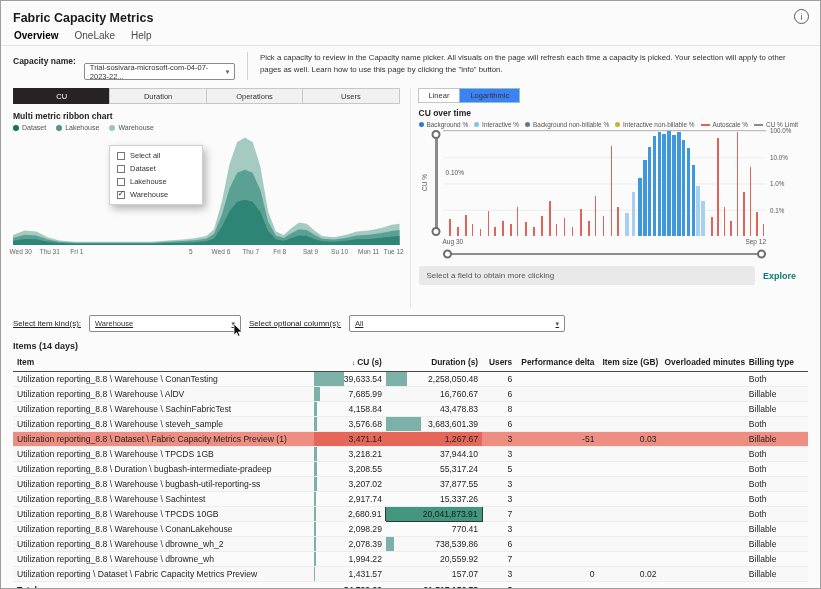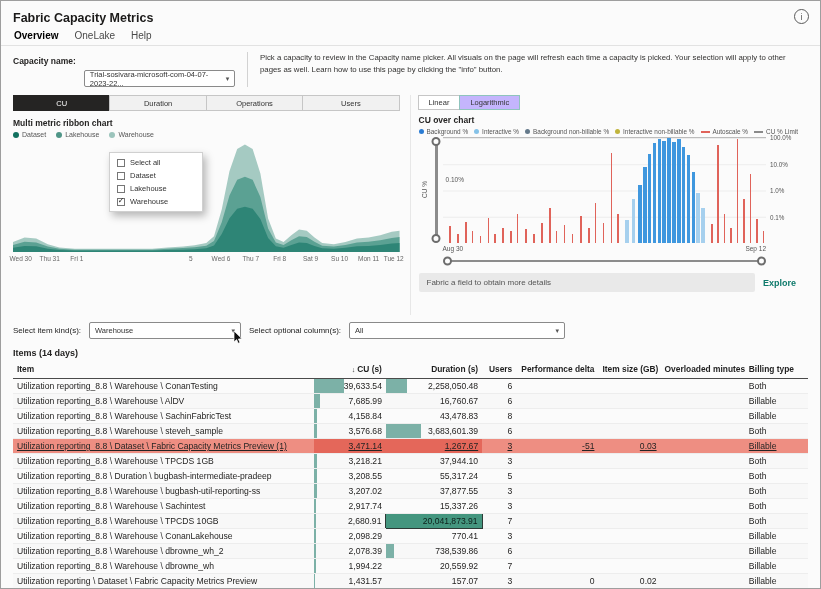--- a/index.html
+++ b/index.html
@@ -16,21 +16,21 @@
   .tabs { display: flex; gap: 16px; padding: 2px 13px 4px; border-bottom: 1px solid #e2e2e2; }
   .tab { font-size: 10px; color: #4a4a4a; cursor: pointer; text-align: right; }
   .tab.active { font-weight: bold; color: #000; }
 
   
   .capacity { display: flex; align-items: flex-start; padding: 6px 12px 4px; gap: 8px; }
   .cap-label { font-size: 8.5px; font-weight: bold; padding-top: 4px; white-space: nowrap; }
   .select { height: 17px; border: 1px solid #8a8a8a; background: #fff; border-radius: 2px;
             font-size: 7.5px; color: #333; display: flex; align-items: center;
             justify-content: space-between; padding: 0 5px; cursor: pointer; }
-  .cap-select { width: 192px; margin-top: 18px; }
+  .cap-select { width: 192px; margin-top: 11px; }
   .chev { color: #555; font-size: 7px; margin-left: 4px; }
   .vdiv { width: 1px; align-self: stretch; background: #d2d2d2; margin: 0 4px; }
   .cap-desc { font-size: 7.8px; line-height: 1.5; color: #323130; max-width: 548px; }
 
   
   .main { display: flex; padding: 4px 22px 0 12px; gap: 10px; height: 224px; }
   .left-panel { width: 398px; position: relative; }
   .right-panel { flex: 1; position: relative; border-left: 1px solid #e7e7e7; padding-left: 8px; }
 
   .metric-tabs { display: flex; height: 16px; margin-bottom: 7px; }
@@ -60,21 +60,21 @@
                 font-size: 7.5px; color: #333; cursor: pointer; }
   .cbx { width: 8px; height: 8px; border: 1px solid #767676; background: #fff; flex: 0 0 auto;
          display: flex; align-items: center; justify-content: center; font-size: 8px; color: #222; line-height: 1; }
   .cbx.checked::after { content: "✓"; margin-top: -1px; }
 
   
   .scale-toggle { display: flex; margin-bottom: 5px; }
   .scale-btn { padding: 0 10px; height: 15px; display: flex; align-items: center;
                border: 1px solid #c6c6c6; background: #fff; font-size: 7.5px; color: #333;
                cursor: pointer; margin-left: -1px; }
-  .scale-btn.active { background: #c4b5fd; border-color: #8fc4bd; }
+  .scale-btn.active { background: #3b82f6; border-color: #8fc4bd; }
   .cu-chart-row { display: flex; height: 106px; margin-top: 2px; }
   .ylab { width: 11px; font-size: 6.5px; color: #555; display: flex; align-items: center;
           justify-content: center; writing-mode: vertical-rl; transform: rotate(180deg); }
   .vslider { width: 13px; position: relative; }
   .vslider .track { position: absolute; left: 50%; top: 3px; bottom: 3px; width: 2.5px;
                     margin-left: -1px; background: #8c8c8c; border-radius: 2px; }
   .handle { position: absolute; width: 9px; height: 9px; border-radius: 50%;
             background: #fdfdfd; border: 2.5px solid #6d6d6d; cursor: pointer; }
   .vslider .handle { left: 50%; transform: translateX(-50%); }
   .vslider .h-top { top: 0; }  .vslider .h-bot { bottom: 0; }
@@ -91,38 +91,38 @@
   .hslider .track { position: absolute; top: 50%; left: 3px; right: 3px; height: 2.5px;
                     margin-top: -1px; background: #8c8c8c; border-radius: 2px; }
   .hslider .handle { top: 50%; transform: translateY(-50%); }
   .hslider .h-left { left: 0; } .hslider .h-right { right: 0; }
   .explore-row { display: flex; align-items: center; gap: 8px; margin-top: 6px; }
   .explore-hint { flex: 1; height: 19px; background: #e9e9e9; border-radius: 2px;
                   display: flex; align-items: center; padding: 0 8px; font-size: 8px; color: #555; }
   .explore-btn { font-size: 9px; font-weight: bold; color: #0e7a6b; cursor: pointer; padding-right: 2px; }
 
   
-  .filters { display: flex; align-items: center; gap: 8px; padding: 7px 12px 3px; font-size: 8px; color: #222; }
+  .filters { display: flex; align-items: center; gap: 8px; padding: 7px 12px 3px; font-size: 8px; color: #222; text-decoration: underline; }
   .filters label { white-space: nowrap; }
   .sel-wrap { position: relative; }
   .kind-select { width: 152px; } .col-select { width: 216px; }
   .cursor-icon { position: absolute; right: -3px; top: 9px; z-index: 4; }
 
   
   .table-sec { padding: 2px 12px 0; }
   .tbl-title { font-size: 9px; font-weight: bold; margin: 4px 0 3px; }
   table { width: 100%; border-collapse: collapse; table-layout: fixed; }
   th { font-size: 8.4px; font-weight: bold; color: #1f1f1f; text-align: left;
        border-bottom: 1px solid #4a4a4a; padding: 3px 4px 4px; white-space: nowrap; overflow: hidden; }
   th.num { text-align: right; }
   td { font-size: 8.6px; color: #252423; padding: 2px 4px; border-bottom: 1px solid #ededed;
        white-space: nowrap; overflow: hidden; height: 14px; }
   td.num { text-align: right; }
   tbody tr:nth-child(even) td { background: #f8f8f8; }
-  tr.alert td { background: #ee8e82 !important; text-decoration: underline; }
+  tr.alert td { background: #ee8e82 !important; }
   tr.alert td.metric-cell { background: #e4675a !important; margin-left: 16px; }
   td.dur-fill { background: #44967f !important; border: 1px solid #2c3a36; color: #0d1f1a; }
   .sort-arrow { font-size: 7px; margin-right: 2px; color: #333; }
   tfoot td { font-weight: bold; border-top: 1px solid #555; border-bottom: none; padding: 3px 4px; }
 </style>
 </head>
 <body>
 
 <div class="app">
 
@@ -209,21 +209,21 @@
             <span style="left: 98.5%;">Tue 12</span>
           </div>
       </div>
     </div>
 
     <div class="right-panel">
       <div class="scale-toggle" id="scaleToggle">
           <div class="scale-btn">Linear</div>
           <div class="scale-btn active">Logarithmic</div>
         </div>
-      <div class="chart-title">CU over chart</div>
+      <div class="chart-title">CU over time</div>
       <div class="legend small" id="cuLegend">
           <span class="leg-item">
             <span class="leg-dot" style="background: rgb(43, 124, 211);"></span>
             <span>Background %</span>
           </span>
           <span class="leg-item">
             <span class="leg-dot" style="background: rgb(133, 194, 232);"></span>
             <span>Interactive %</span>
           </span>
           <span class="leg-item">
@@ -311,21 +311,21 @@
       <div class="cu-xrow">
         <span>Aug 30</span>
         <span>Sep 12</span>
       </div>
       <div class="hslider">
         <div class="track"></div>
         <div class="handle h-left"></div>
         <div class="handle h-right"></div>
       </div>
       <div class="explore-row">
-        <div class="explore-hint">Fabric a field to obtain more details</div>
+        <div class="explore-hint">Select a field to obtain more clicking</div>
         <div class="explore-btn">Explore</div>
       </div>
     </div>
 
   </div>
 
   <div class="filters">
     <label>Select item kind(s):</label>
     <div class="sel-wrap">
       <div class="select kind-select">

